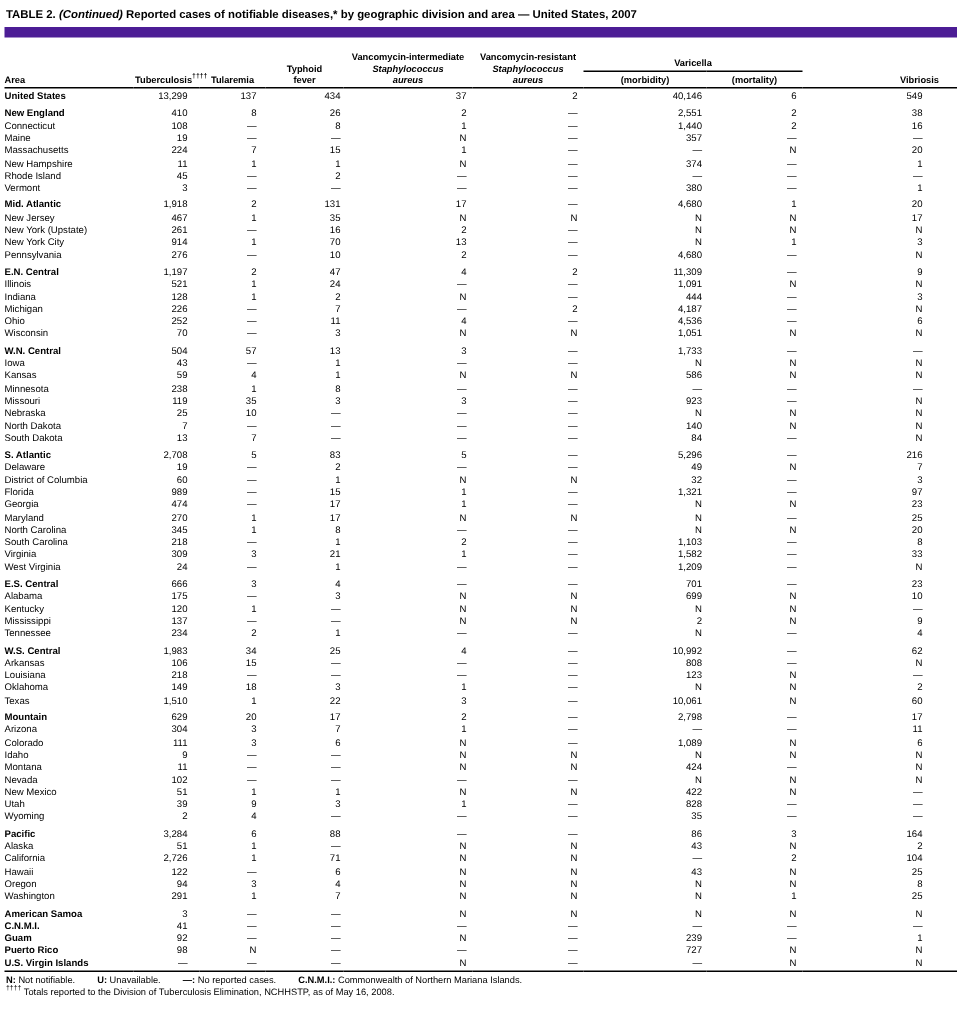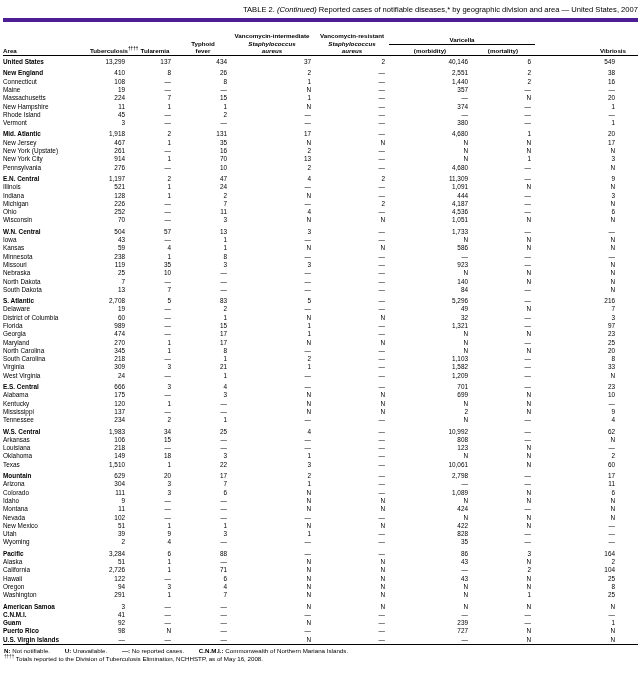--- a/index.html
+++ b/index.html
@@ -5,24 +5,23 @@
   * { box-sizing: border-box; }
   html, body { margin: 0; padding: 0; }
   body {
     width: 641px; height: 677px; overflow: hidden;
     background: #ffffff; color: #000000;
     font-family: "Liberation Sans", sans-serif;
   }
   .page { padding: 3px 3px 0 3px; }
 
   .title {
-    font-size: 7.6px; font-weight: normal; line-height: 9.5px;
+    font-size: 7.6px; font-weight: bold; line-height: 9.5px;
     padding: 2px 0 3px 1px;
-    border-bottom: 4px solid #4c1d95;
-    text-align: right;
+    border-bottom: 7px solid #4c1d95;
   }
   .title .cont { font-style: italic; }
 
   table {
     width: 635px; border-collapse: collapse; table-layout: fixed;
     border-bottom: 1px solid #000;
   }
   thead th {
     font-size: 6.2px; font-weight: bold; line-height: 7.3px;
     vertical-align: bottom; text-align: center;

